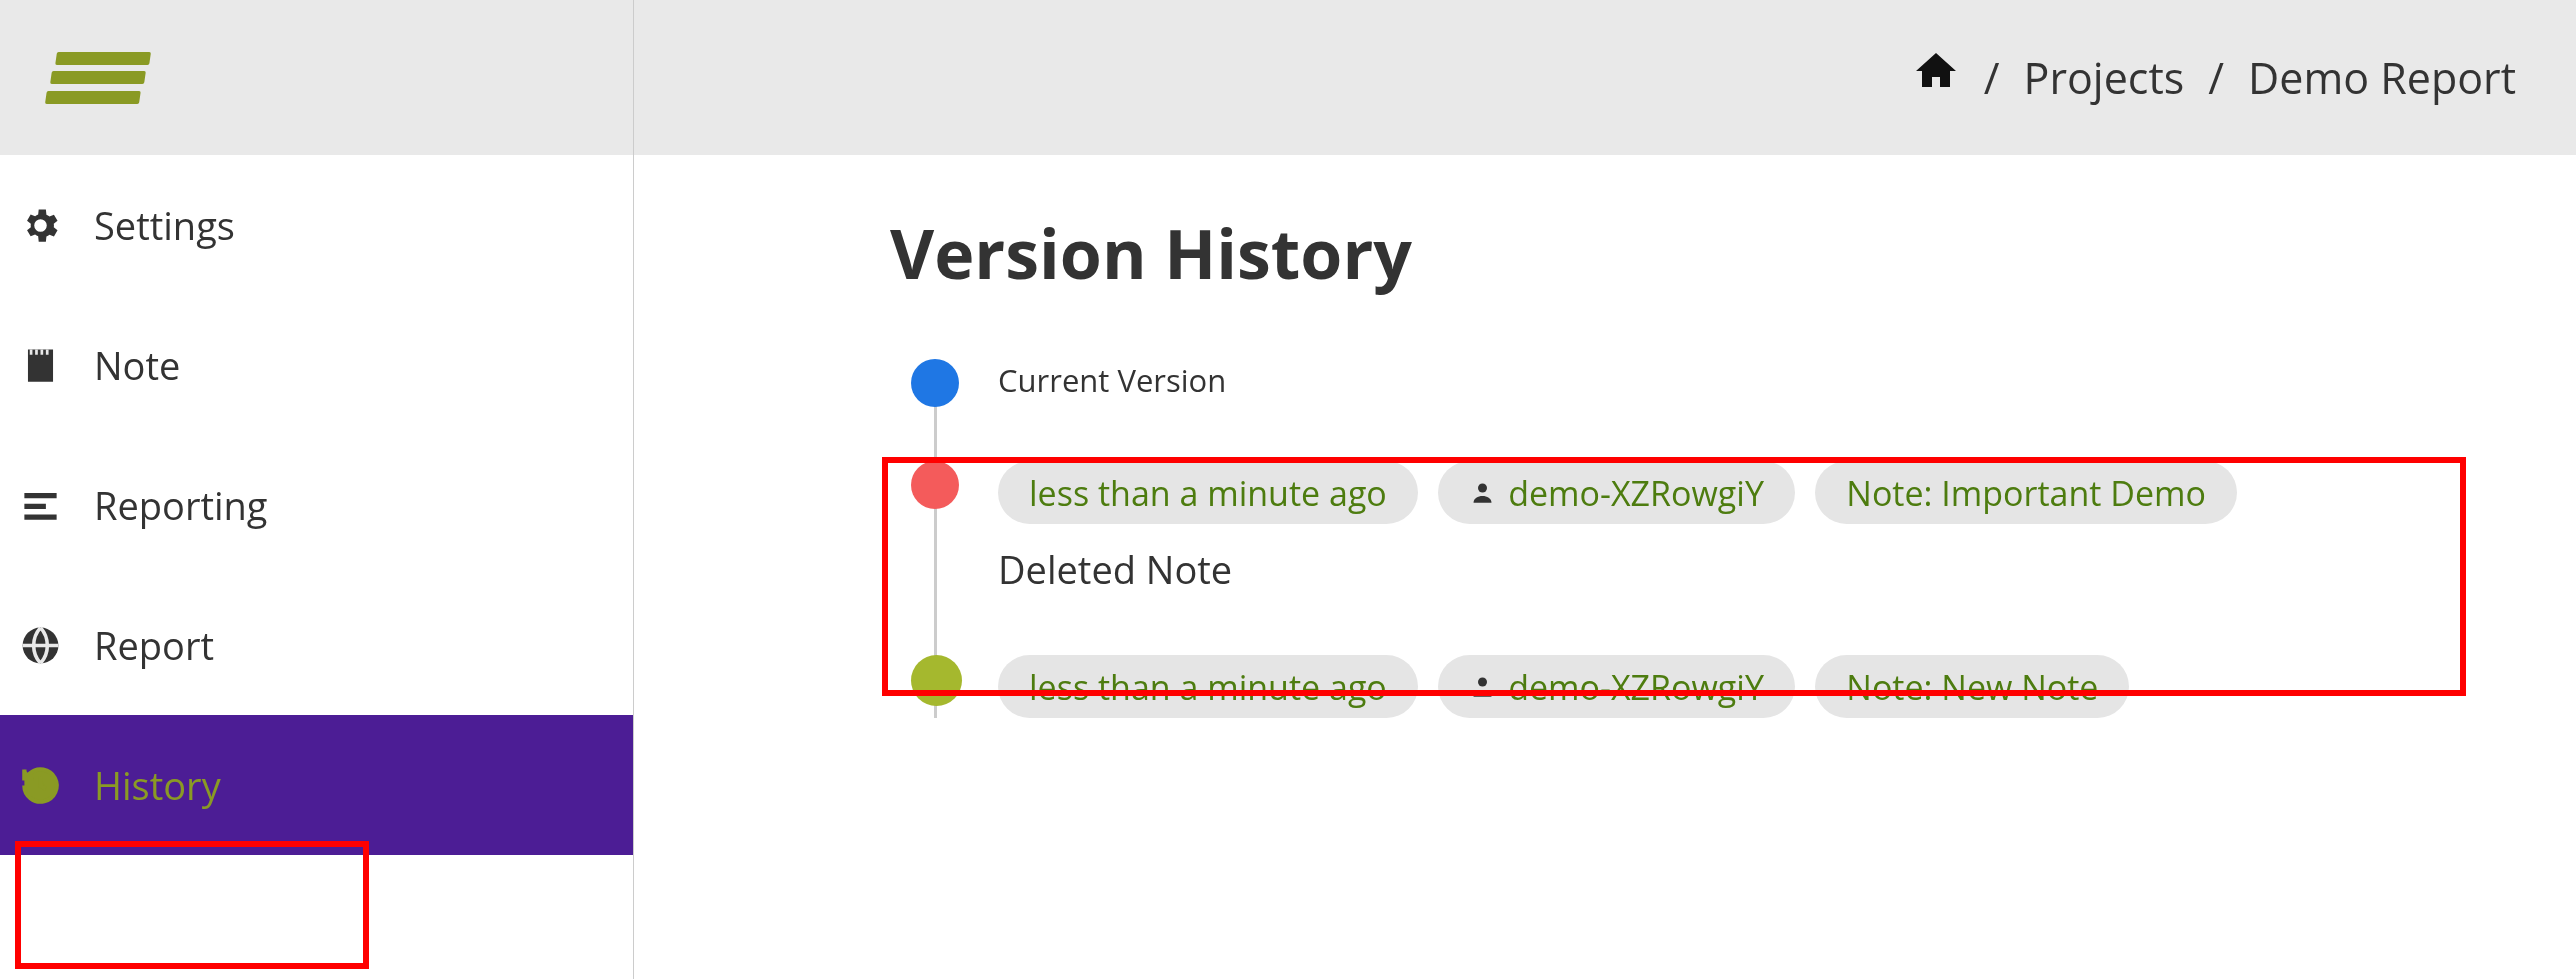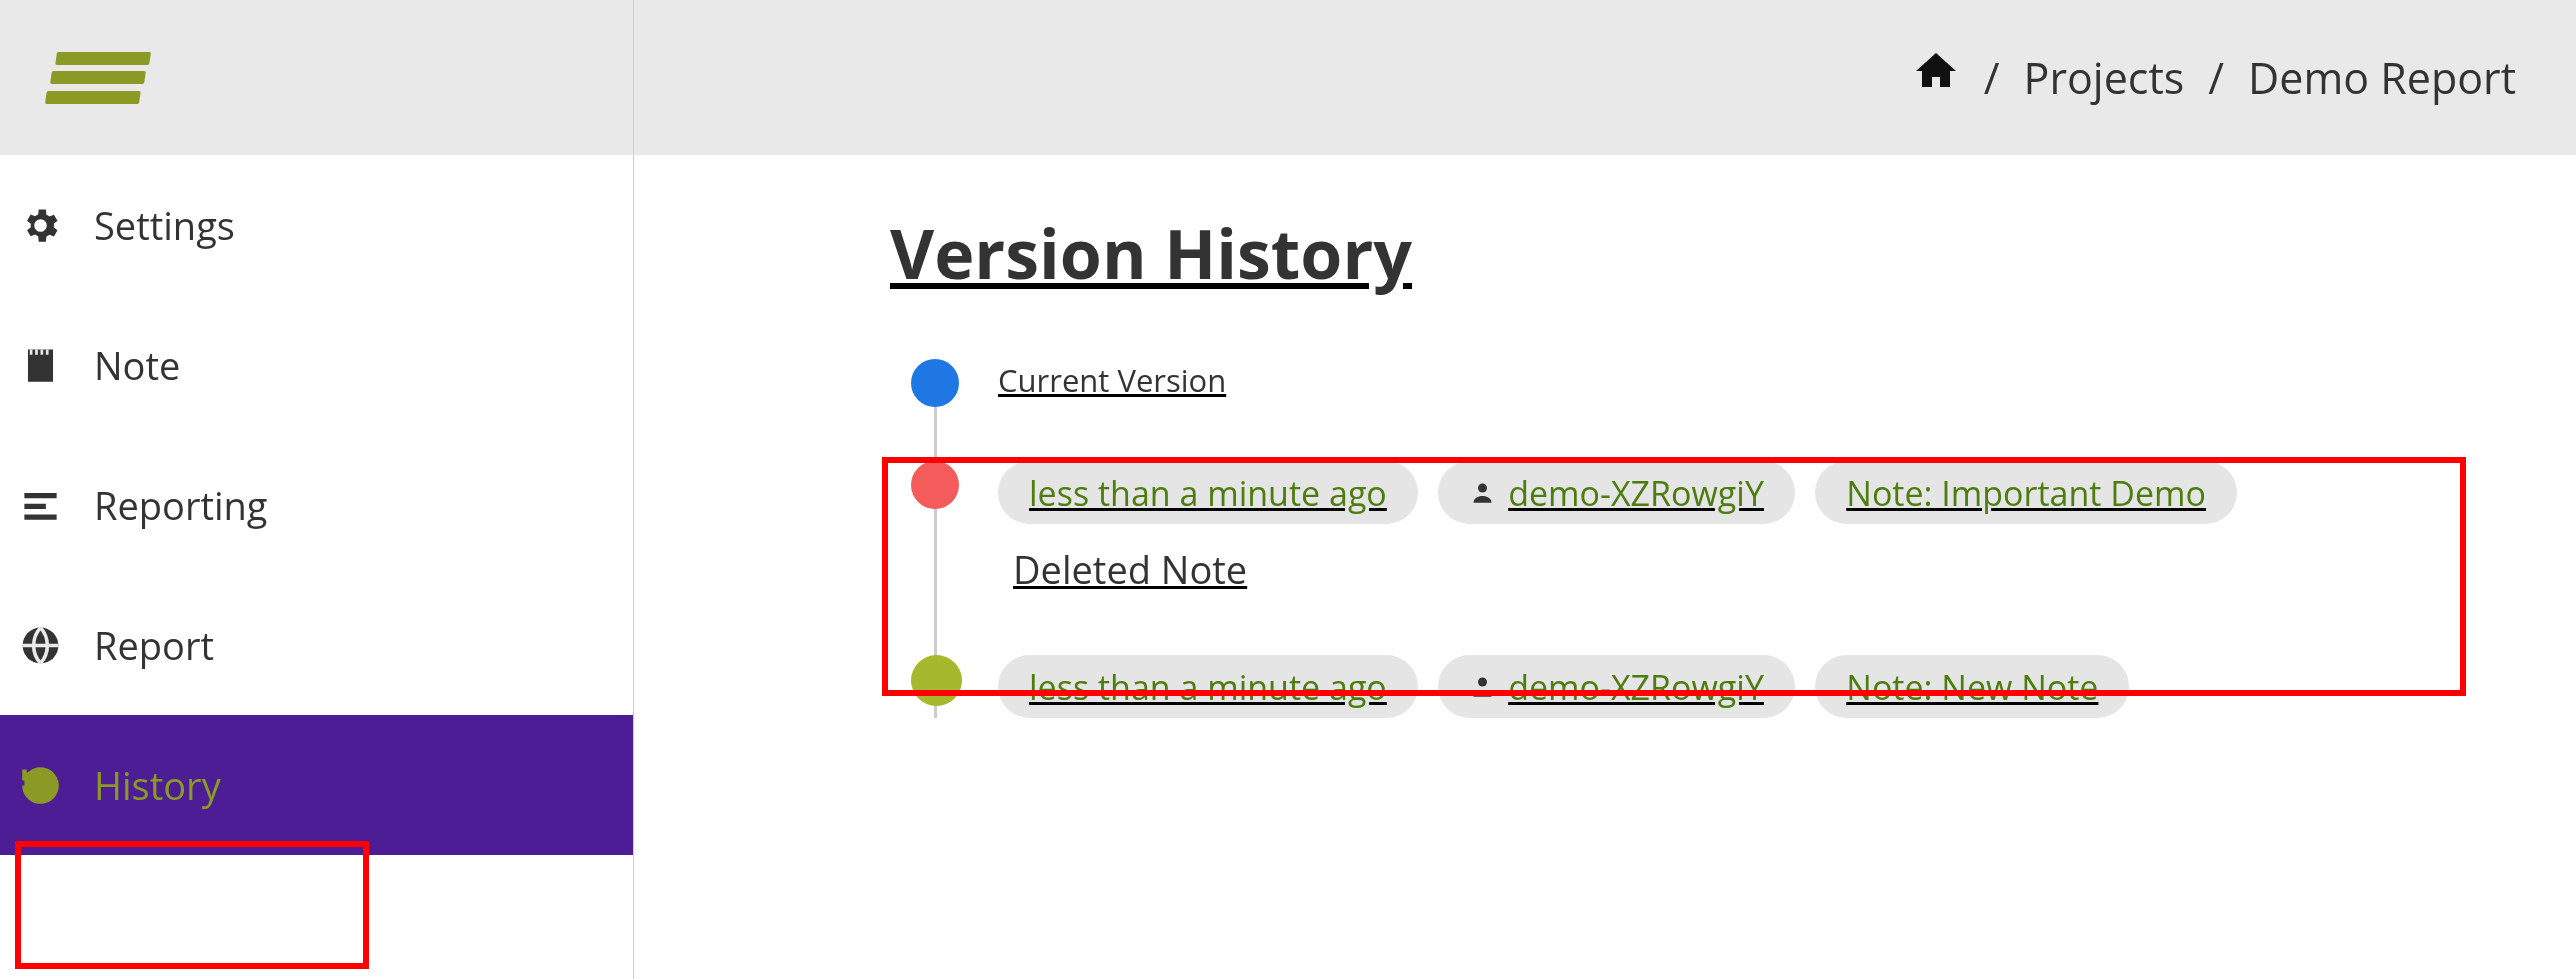--- a/index.html
+++ b/index.html
@@ -24,34 +24,34 @@
 
   .hl-box { position: absolute; border: 6.8px solid #ff0000; pointer-events: none; }
 
   
   .right { flex: 1; display: flex; flex-direction: column; }
   .breadcrumb { height: 155px; background: #e9e9e9; display: flex; align-items: center; justify-content: flex-end; padding-right: 60px; gap: 24px; font-size: 43px; color: #333; }
   .breadcrumb .sep { color: #333; }
   .breadcrumb a { text-decoration: none; color: #333; cursor: pointer; }
   .breadcrumb .home svg { width: 48px; height: 48px; fill: #111; }
 
-  .content { flex: 1; padding: 51px 120px 0 256px; position: relative; text-decoration: underline; }
+  .content { flex: 1; padding: 51px 120px 0 256px; position: relative; }
   .page-title { font-size: 68px; font-weight: 700; color: #333; margin-bottom: 60px; }
 
   .timeline { position: relative; padding-left: 60px; }
   .timeline::before { content: ""; position: absolute; left: 44px; top: 25.6px; bottom: 0; width: 3.4px; background: #ccc; }
 
   .tl-item { position: relative; margin-bottom: 43px; }
   .tl-dot { position: absolute; left: -39px; top: 0; width: 48px; height: 48px; border-radius: 50%; }
   .tl-dot.blue  { background: #1f77e4; }
   .tl-dot.red   { background: #f45b5b; }
   .tl-dot.green { background: #a5b82e; width:51px; height:51px; }
 
   .tl-head { display: flex; align-items: center; gap: 20.4px; margin-left: 48px; margin-bottom: 19px; }
-  .tl-title { font-size: 38px; color: #333; margin-left: 63px; }
+  .tl-title { font-size: 38px; color: #333; margin-left: 48px; }
 
   .chip { background: #e5e5e5; border-radius: 43px; padding: 8.5px 31px; font-size: 34px; color: #4d7c0f; display: inline-flex; align-items: center; gap: 12px; }
   .chip .pico svg { width: 27px; height: 27px; fill: #333; }
 
   .current .tl-title { margin-left: 48px; font-size: 31px; }
 </style>
 </head>
 <body>
 
 <div class="wrap">

